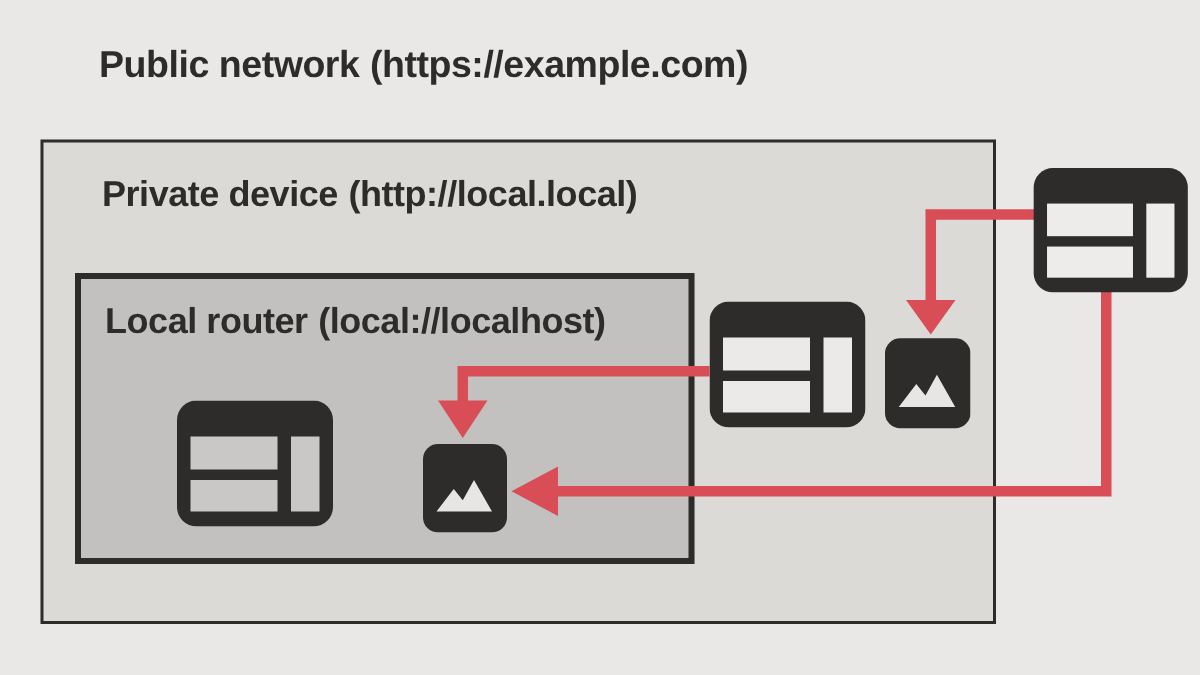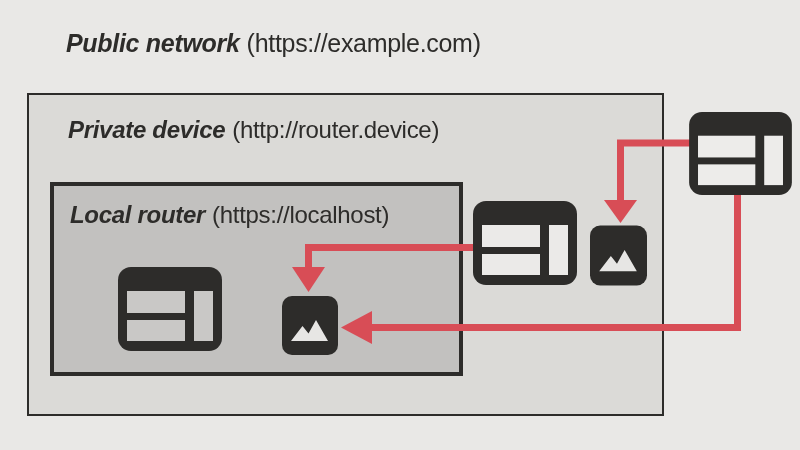--- a/index.html
+++ b/index.html
@@ -11,22 +11,22 @@
     overflow:hidden;
   }
   .canvas { position:relative; width:800px; height:450px; background:#e9e8e6; }
 
   .region-label {
     position:absolute;
     white-space:nowrap;
     letter-spacing:-0.3px;
     line-height:1.1;
   }
-  .region-label .name { font-weight:700; margin-right:7px;font-style:italic; }
-  .region-label .url  { font-weight:400; }
+  .region-label .name { font-weight:700; margin-right:7px; }
+  .region-label .url  { font-weight:700; }
 
   #public-label  { left:66px; top:30px;  font-size:25px; }
   #private-label { left:68px; top:117px; font-size:24px; }
   #local-label   { left:70px; top:202px; font-size:24px; }
 
   .box { position:absolute; box-sizing:border-box; }
   #private-box {
     left:27px; top:93px; width:637px; height:323px;
     background:#dbdad7; border:2px solid #2d2c2a;
   }
@@ -59,24 +59,24 @@
 
 <div class="canvas">
 
   <div class="box" id="private-box"></div>
   <div class="box" id="local-box"></div>
 
   <div class="region-label" id="public-label">
     <span class="name">Public network</span><span class="url">(https://example.com)</span>
   </div>
   <div class="region-label" id="private-label">
-    <span class="name">Private device</span><span class="url">(http://router.device)</span>
+    <span class="name">Private device</span><span class="url">(http://local.local)</span>
   </div>
   <div class="region-label" id="local-label">
-    <span class="name">Local router</span><span class="url">(https://localhost)</span>
+    <span class="name">Local router</span><span class="url">(local://localhost)</span>
   </div>
 
   <svg id="arrow-layer" viewBox="0 0 800 450" xmlns="http://www.w3.org/2000/svg">
 
     <g>
       <polyline class="arrow-line" points="473,247.5 308.5,247.5 308.5,269"></polyline>
       <polygon class="arrow-head" points="292,267 325,267 308.5,292"></polygon>
     </g>
 
     <g>

